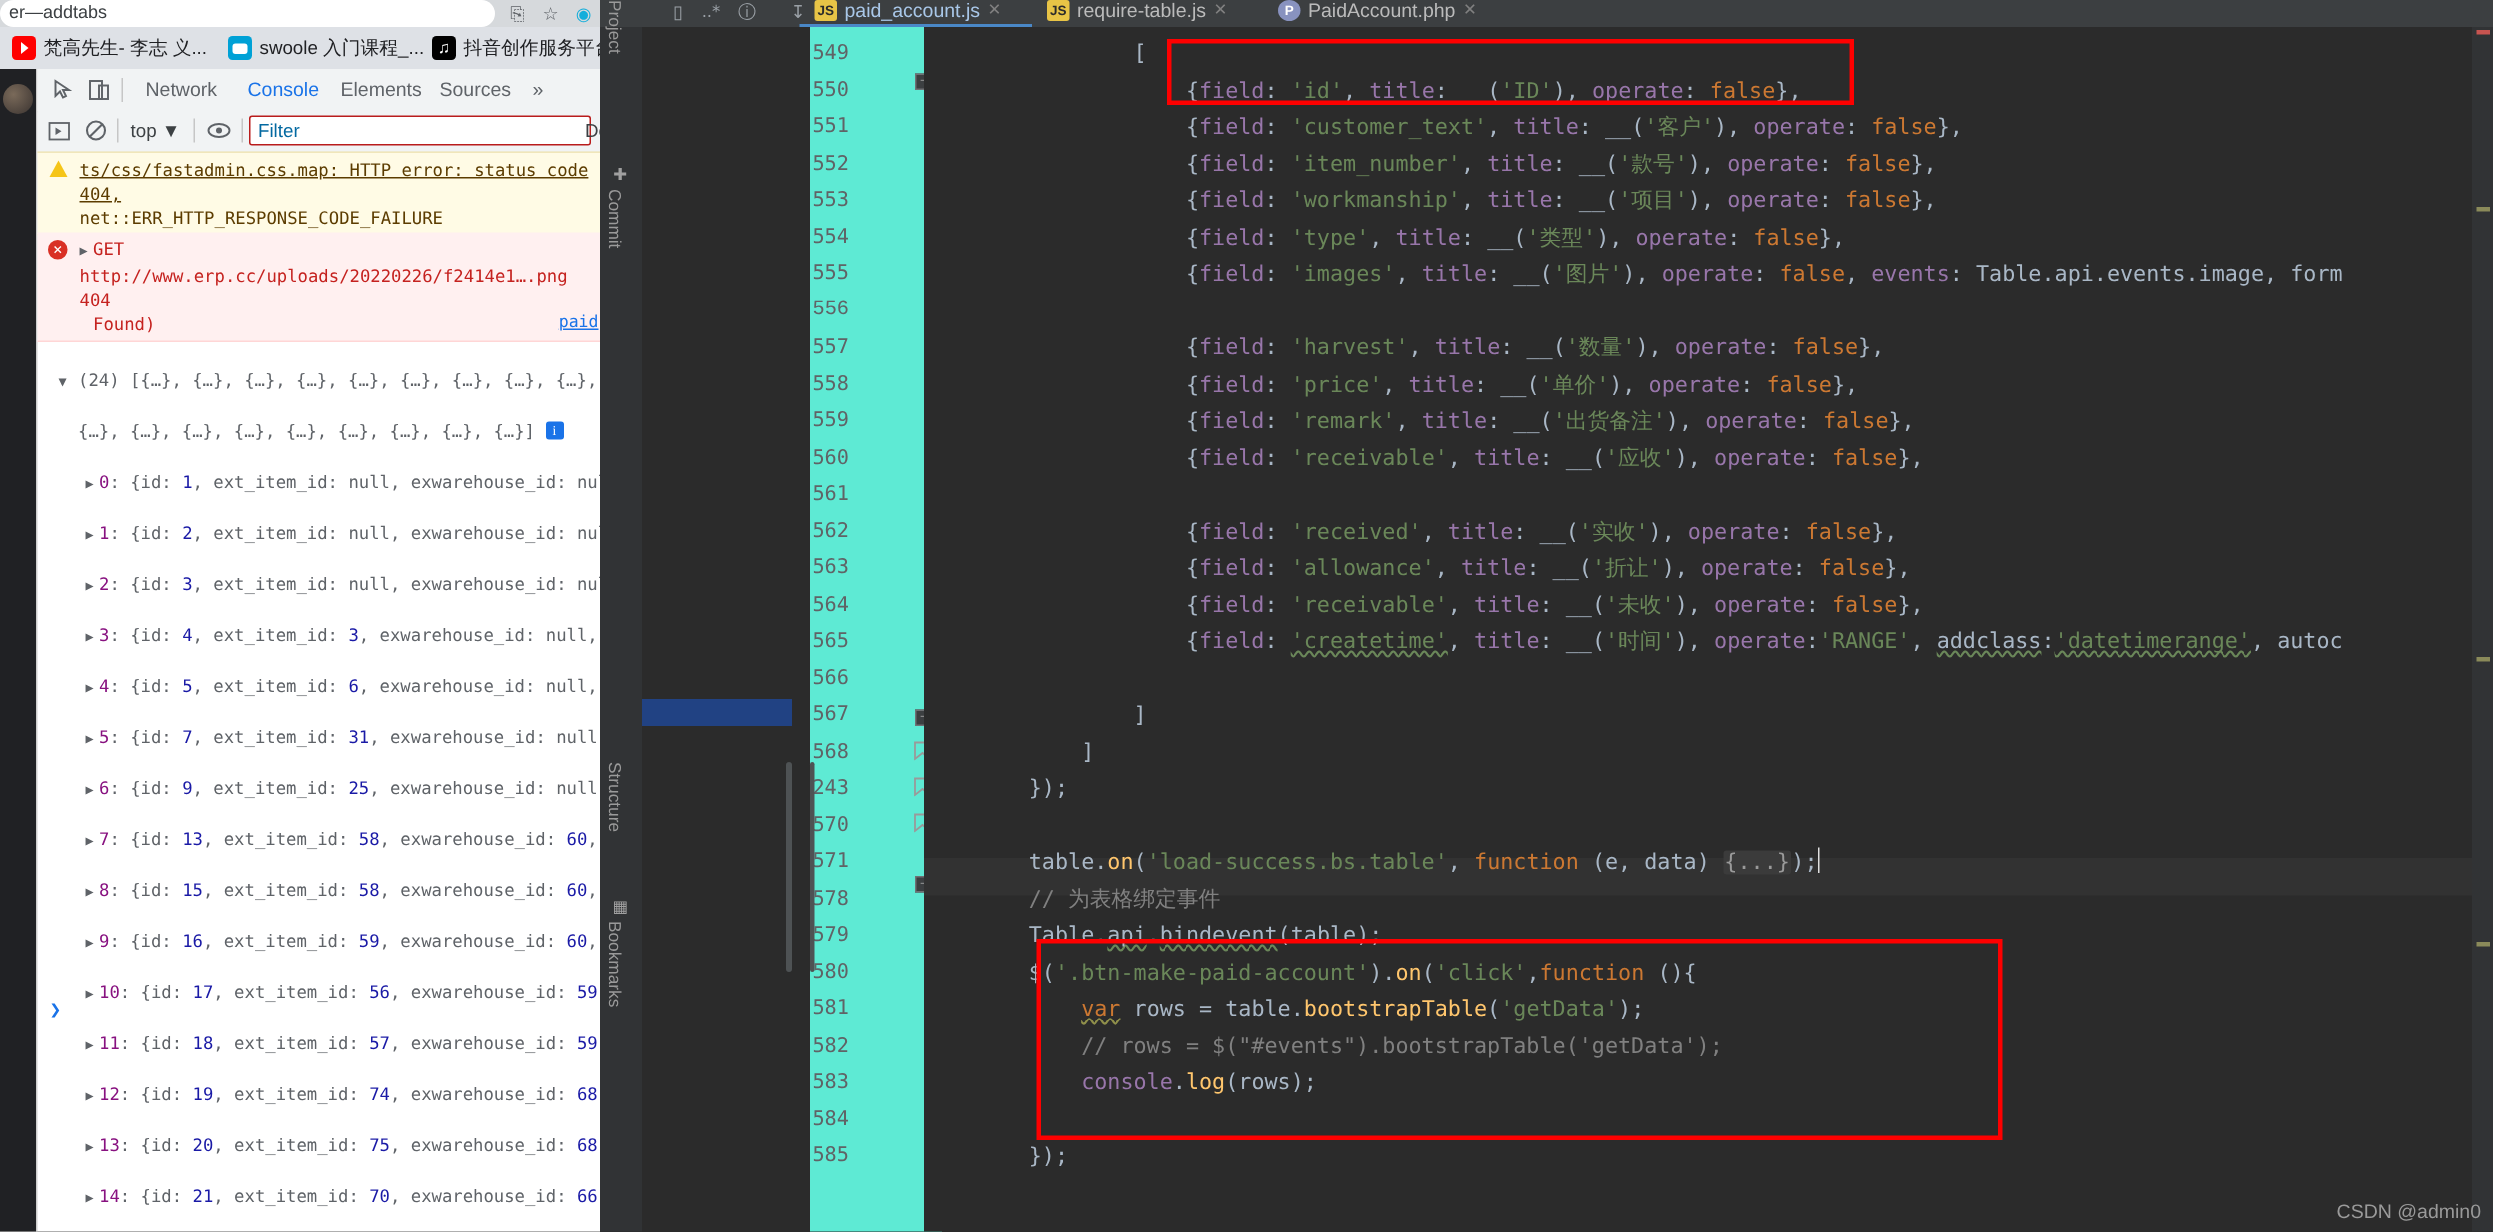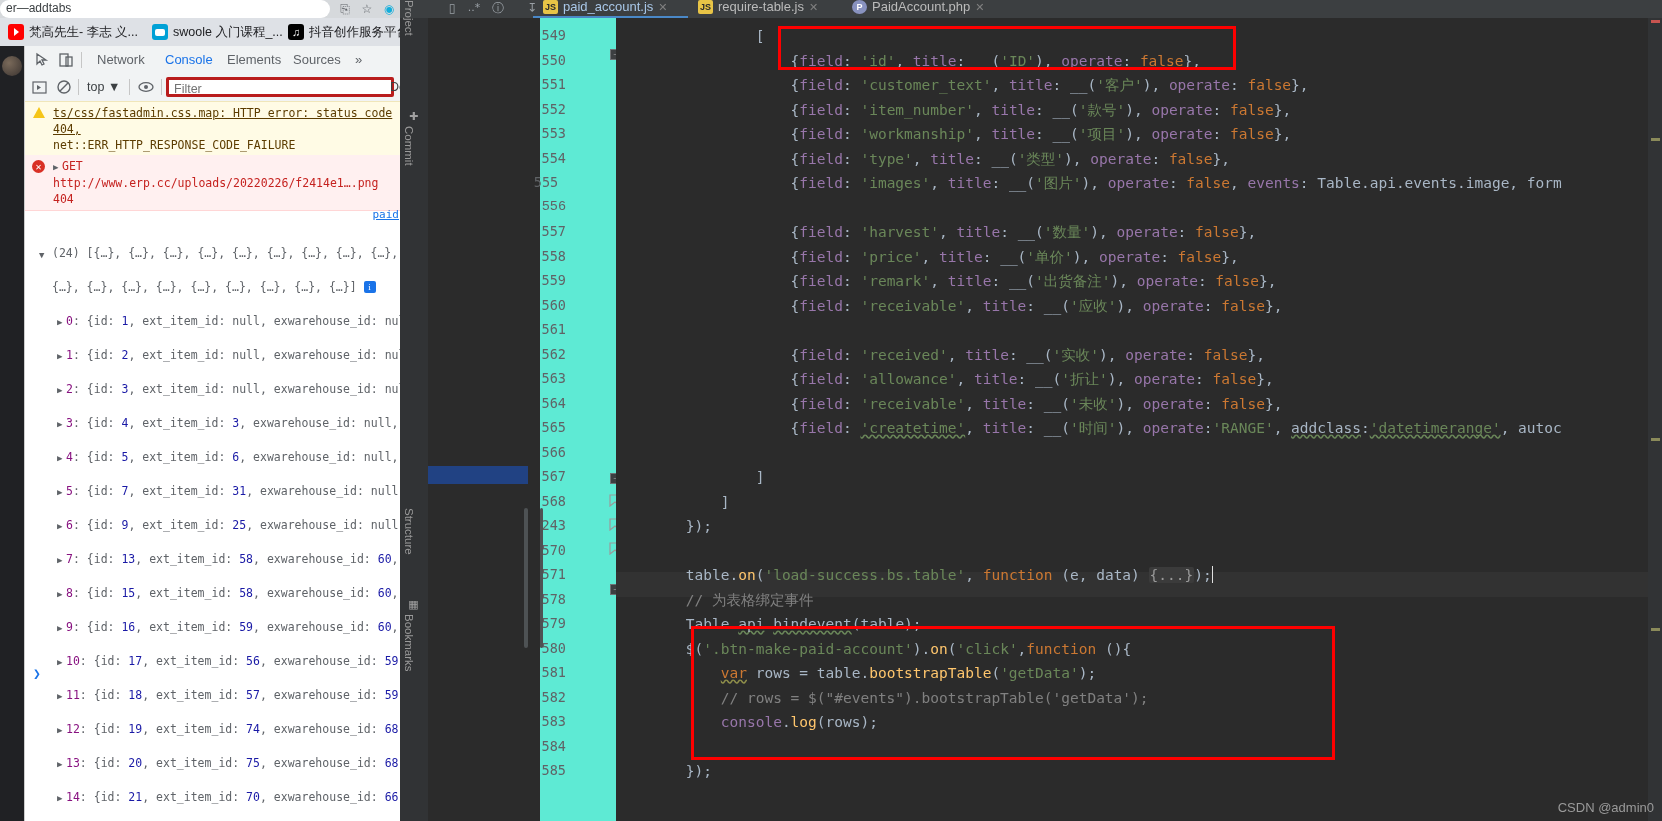--- a/index.html
+++ b/index.html
@@ -29,22 +29,22 @@
       background:radial-gradient(circle at 35% 35%,#7a6a5a,#3a3330);}
   .dt-toolbar{position:absolute;left:0;top:0;width:376px;height:28px;background:#f1f3f4;border-bottom:1px solid #cdcdcd;}
   .dt-tab{position:absolute;top:0;height:28px;line-height:28px;font-size:13px;color:#5f6368;
       font-family:"Liberation Sans",sans-serif;padding:0 4px;cursor:default;white-space:nowrap;}
   .dt-tab.sel{color:#1a73e8;border-bottom:2px solid #1a73e8;font-weight:400;}
   .dt-ticon{position:absolute;top:5px;width:18px;height:18px;}
   .dt-sep{position:absolute;top:6px;width:1px;height:16px;background:#c6c6c6;}
 
   .dt-filterbar{position:absolute;left:0;top:28px;width:376px;height:27px;background:#f1f3f4;border-bottom:1px solid #cdcdcd;}
   .fb-item{position:absolute;top:4px;height:19px;font-size:12.5px;color:#3c4043;font-family:"Liberation Sans",sans-serif;line-height:19px;}
-  .filter-input{position:absolute;left:141px;top:3px;width:228px;height:20px;background:#fff;border:3px solid #b91c1c;border-radius:2px;
-      font-size:12.5px;color:#737373;font-family:"Liberation Sans",sans-serif;padding:0 5px;box-sizing:border-box;line-height:18px;}
+  .filter-input{position:absolute;left:141px;top:3px;width:228px;height:20px;background:#fff;border:1px solid #b91c1c;border-radius:2px;
+      font-size:12.5px;color:#0369a1;font-family:"Liberation Sans",sans-serif;padding:0 5px;box-sizing:border-box;line-height:18px;}
   .default-lv{position:absolute;left:365px;top:6px;font-size:12.5px;color:#3c4043;font-family:"Liberation Sans",sans-serif;white-space:nowrap;}
 
   .msg{position:absolute;left:0;width:376px;box-sizing:border-box;font-family:"DejaVu Sans Mono","Liberation Mono",monospace;font-size:11.5px;line-height:16px;}
   .msg-warn{background:#fffbe5;border-top:1px solid #f0e6ba;border-bottom:1px solid #f0e6ba;color:#5c3c00;padding:3px 0 3px 28px;}
   .msg-err{background:#fff0f0;border-bottom:1px solid #ffd6d6;color:#c5221f;padding:3px 0 3px 28px;}
   .ico-warn{position:absolute;left:8px;top:5px;width:0;height:0;border-left:6px solid transparent;border-right:6px solid transparent;border-bottom:11px solid #f5c518;}
   .ico-err{position:absolute;left:7px;top:5px;width:13px;height:13px;border-radius:50%;background:#d93025;color:#fff;font-size:10px;line-height:13px;text-align:center;font-weight:bold;}
   .u{text-decoration:underline;}
   .src-link{position:absolute;right:2px;font-size:11px;color:#1a73e8;text-decoration:underline;font-family:"DejaVu Sans Mono",monospace;}
 
@@ -200,20 +200,21 @@
 
       <div class="msg msg-warn" style="top:55px;">
         <span class="ico-warn"></span>
         <div class="u">ts/css/fastadmin.css.map: HTTP error: status code 404,</div>
         <div>net::ERR_HTTP_RESPONSE_CODE_FAILURE</div>
       </div>
 
       <div class="msg msg-err" style="top:109px;">
         <span class="ico-err">✕</span>
         <div><span class="arrow">▶</span><span>GET http://www.erp.cc/uploads/20220226/f2414e1….png 404</span></div>
+        <div style="padding-left:9px;">Found)</div>
       </div>
 
       <div class="logblock" style="top:155px;">
         <div class="src-link" style="top:5px;margin-left:45px;">paid</div>
         <div class="logline" style="top:44px;padding-left:27px;">
           <span class="arrow" style="position:absolute;left:14px;top:2px;">▼</span>
           <span class="k-grey">(24) [{…}, {…}, {…}, {…}, {…}, {…}, {…}, {…}, {…}, {…},</span>
         </div>
         <div class="logline" style="top:61px;padding-left:27px;">
           <span class="k-grey">{…}, {…}, {…}, {…}, {…}, {…}, {…}, {…}, {…}]</span>
@@ -287,21 +288,21 @@
     </div>
 
     <div class="linebar">
       <div id="gutter-nums">
           <div class="lnum" style="top: 9px;">549</div>
           <div class="lnum" style="top: 33.5px;">550</div>
           <div class="lnum" style="top: 58px;">551</div>
           <div class="lnum" style="top: 82.5px;">552</div>
           <div class="lnum" style="top: 107px;">553</div>
           <div class="lnum" style="top: 131.5px;">554</div>
-          <div class="lnum" style="top: 156px; text-align: center;">555</div>
+          <div class="lnum" style="top: 156px;">555</div>
           <div class="lnum" style="top: 180.5px; font-family: Liberation Mono, monospace;">556</div>
           <div class="lnum" style="top: 205px;">557</div>
           <div class="lnum" style="top: 229.5px;">558</div>
           <div class="lnum" style="top: 254px;">559</div>
           <div class="lnum" style="top: 278.5px;">560</div>
           <div class="lnum" style="top: 303px;">561</div>
           <div class="lnum" style="top: 327.5px;">562</div>
           <div class="lnum" style="top: 352px;">563</div>
           <div class="lnum" style="top: 376.5px;">564</div>
           <div class="lnum" style="top: 401px;">565</div>

